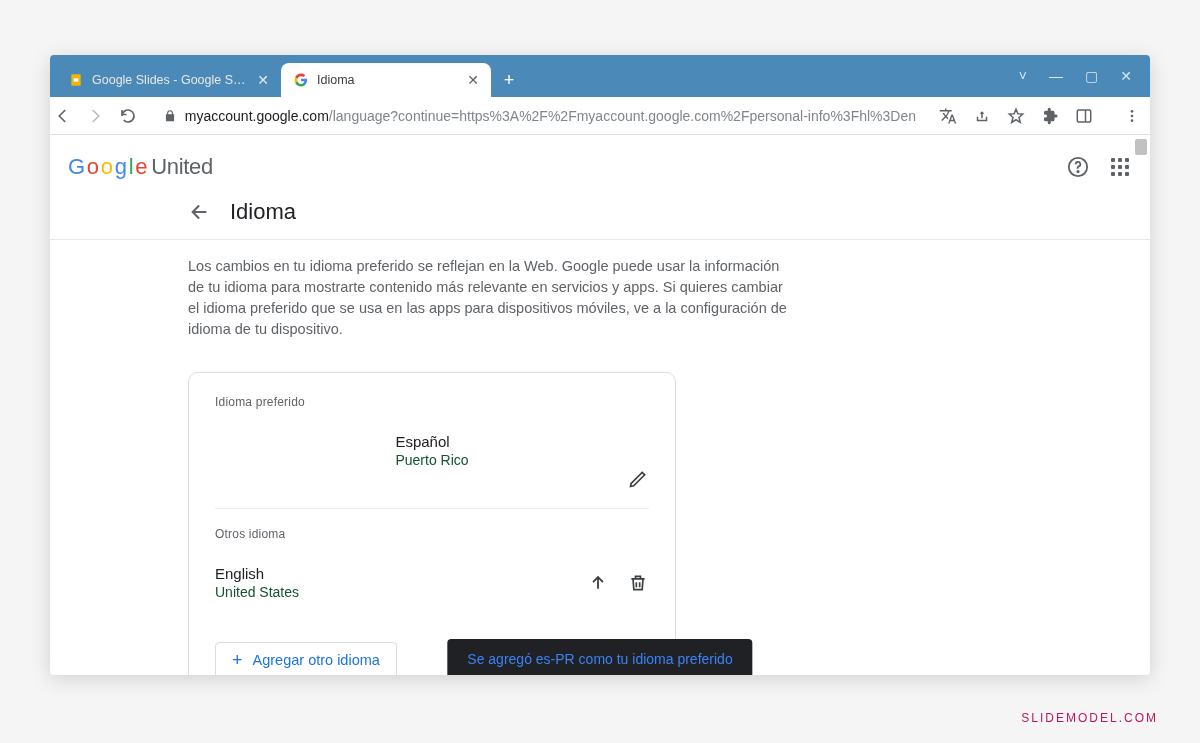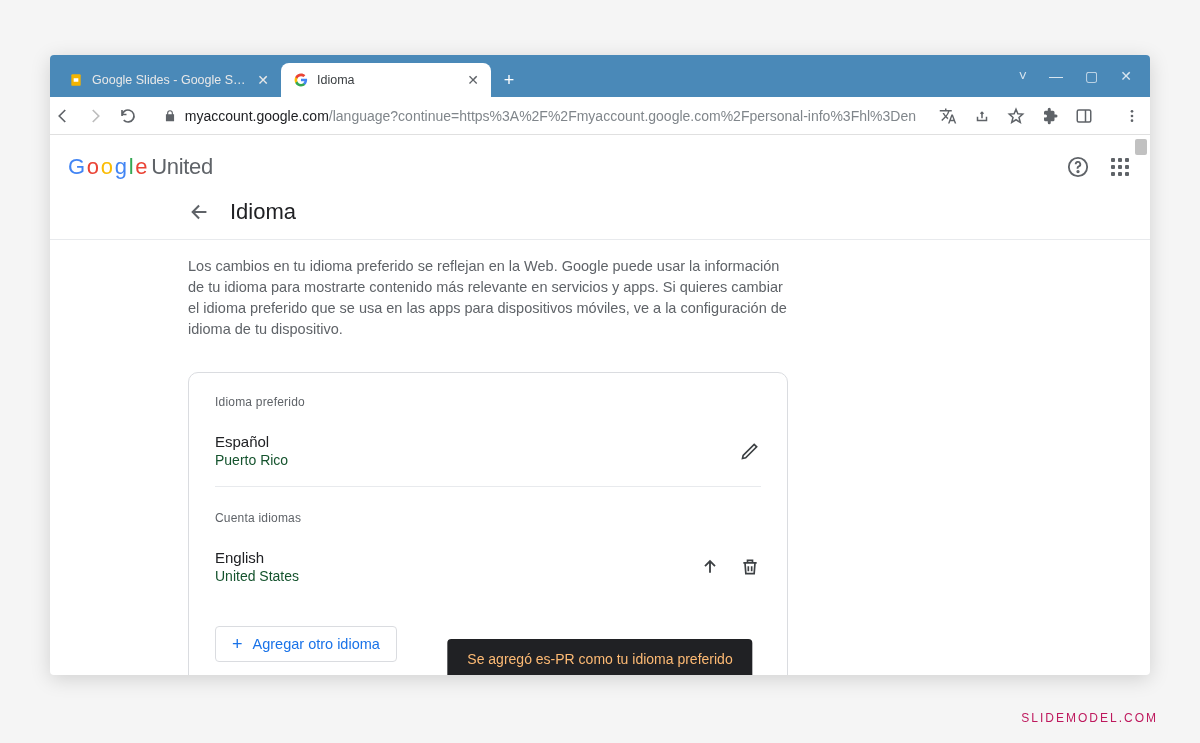--- a/index.html
+++ b/index.html
@@ -125,35 +125,35 @@
     font-size:14.5px;
     color:#5f6368;
     line-height:1.45;
     max-width:610px;
   }
   .card {
     margin-top:32px;
     border:1px solid #dadce0;
     border-radius:10px;
     padding: 22px 26px 26px 26px;
-    width: 600px;
+    width: 488px;
   }
   .section-label {
     font-size:12px;
     color:#5f6368;
     font-weight:500;
     letter-spacing:0.2px;
     margin-bottom:20px;
   }
   .lang-row {
     display:flex;
     align-items:center;
     padding: 4px 0 18px 0;
   }
-  .lang-row.bordered { border-bottom:1px solid #e8eaed; margin-bottom:24px;}
+  .lang-row.bordered { border-bottom:1px solid #e8eaed; margin-bottom:18px;flex-direction:column;}
   .lang-info .name { font-size:15px; color:#202124; }
   .lang-info .region { font-size:14px; color:#14532d; margin-top:2px;}
   .row-actions { margin-left:auto; display:flex; gap:18px; color:#3c4043;}
   .row-actions .ic { width:22px;height:22px; display:flex;align-items:center;justify-content:center;}
   .add-btn {
     margin-top:24px;
     display:inline-flex;
     align-items:center;
     gap:10px;
     border:1px solid #dadce0;
@@ -163,21 +163,21 @@
     font-size:14.5px;
     font-weight:500;
     background:#fff;
   }
   .toast {
     position:absolute;
     bottom:0;
     left:50%;
     transform:translateX(-50%);
     background:#202124;
-    color:#fdba74;
+    color:#3b82f6;
     font-size:14px;
     padding:12px 20px 8px 20px;
     border-radius:4px 4px 0 0;
     margin-top:47px;
   }
   .watermark {
     position:absolute;
     right:42px;
     bottom:18px;
     font-size:12px;
@@ -346,21 +346,21 @@
           </div>
           <div class="row-actions">
             <span class="ic">
               <svg width="20" height="20" viewBox="0 0 24 24" fill="none" stroke="#3c4043" stroke-width="2">
                   <path d="M3 21l3.8-.8L20 7l-3-3L3.8 17.2 3 21z"></path>
                 </svg>
             </span>
           </div>
         </div>
 
-        <div class="section-label">Cuenta idiomas</div>
+        <div class="section-label">Otros idioma</div>
         <div class="lang-row">
           <div class="lang-info">
             <div class="name">English</div>
             <div class="region">United States</div>
           </div>
           <div class="row-actions">
             <span class="ic">
               <svg width="20" height="20" viewBox="0 0 24 24" fill="none" stroke="#3c4043" stroke-width="2.2">
                   <path d="M12 19V5M6 11l6-6 6 6"></path>
                 </svg>

